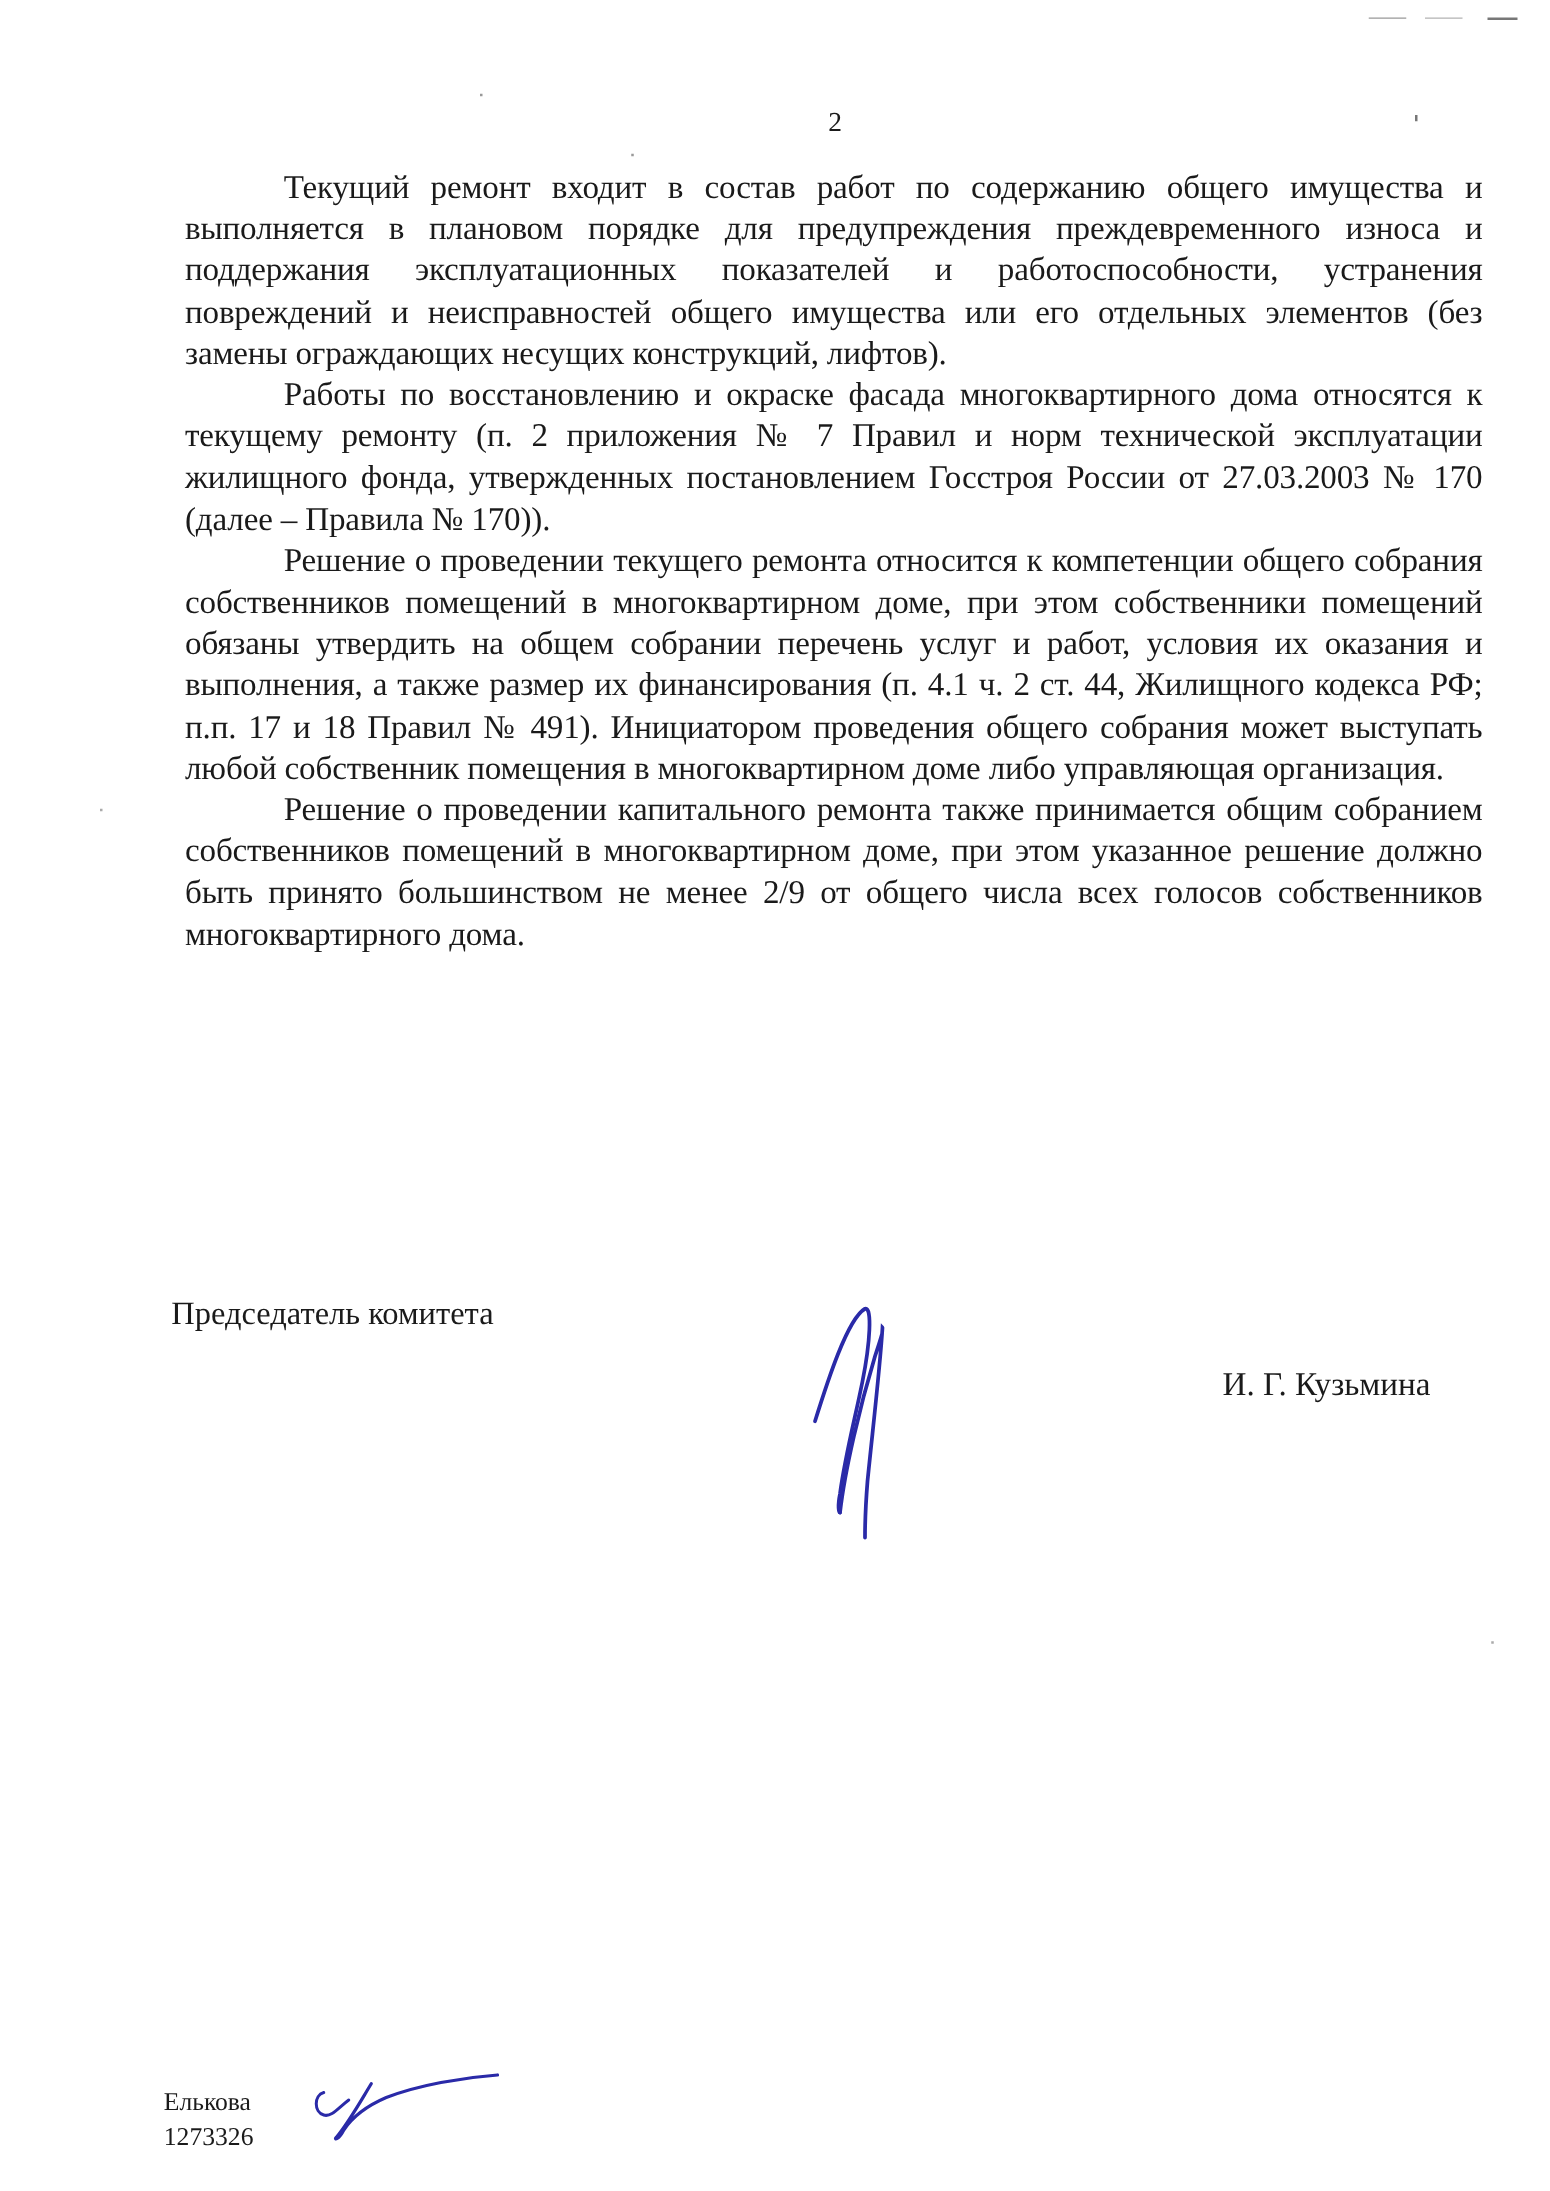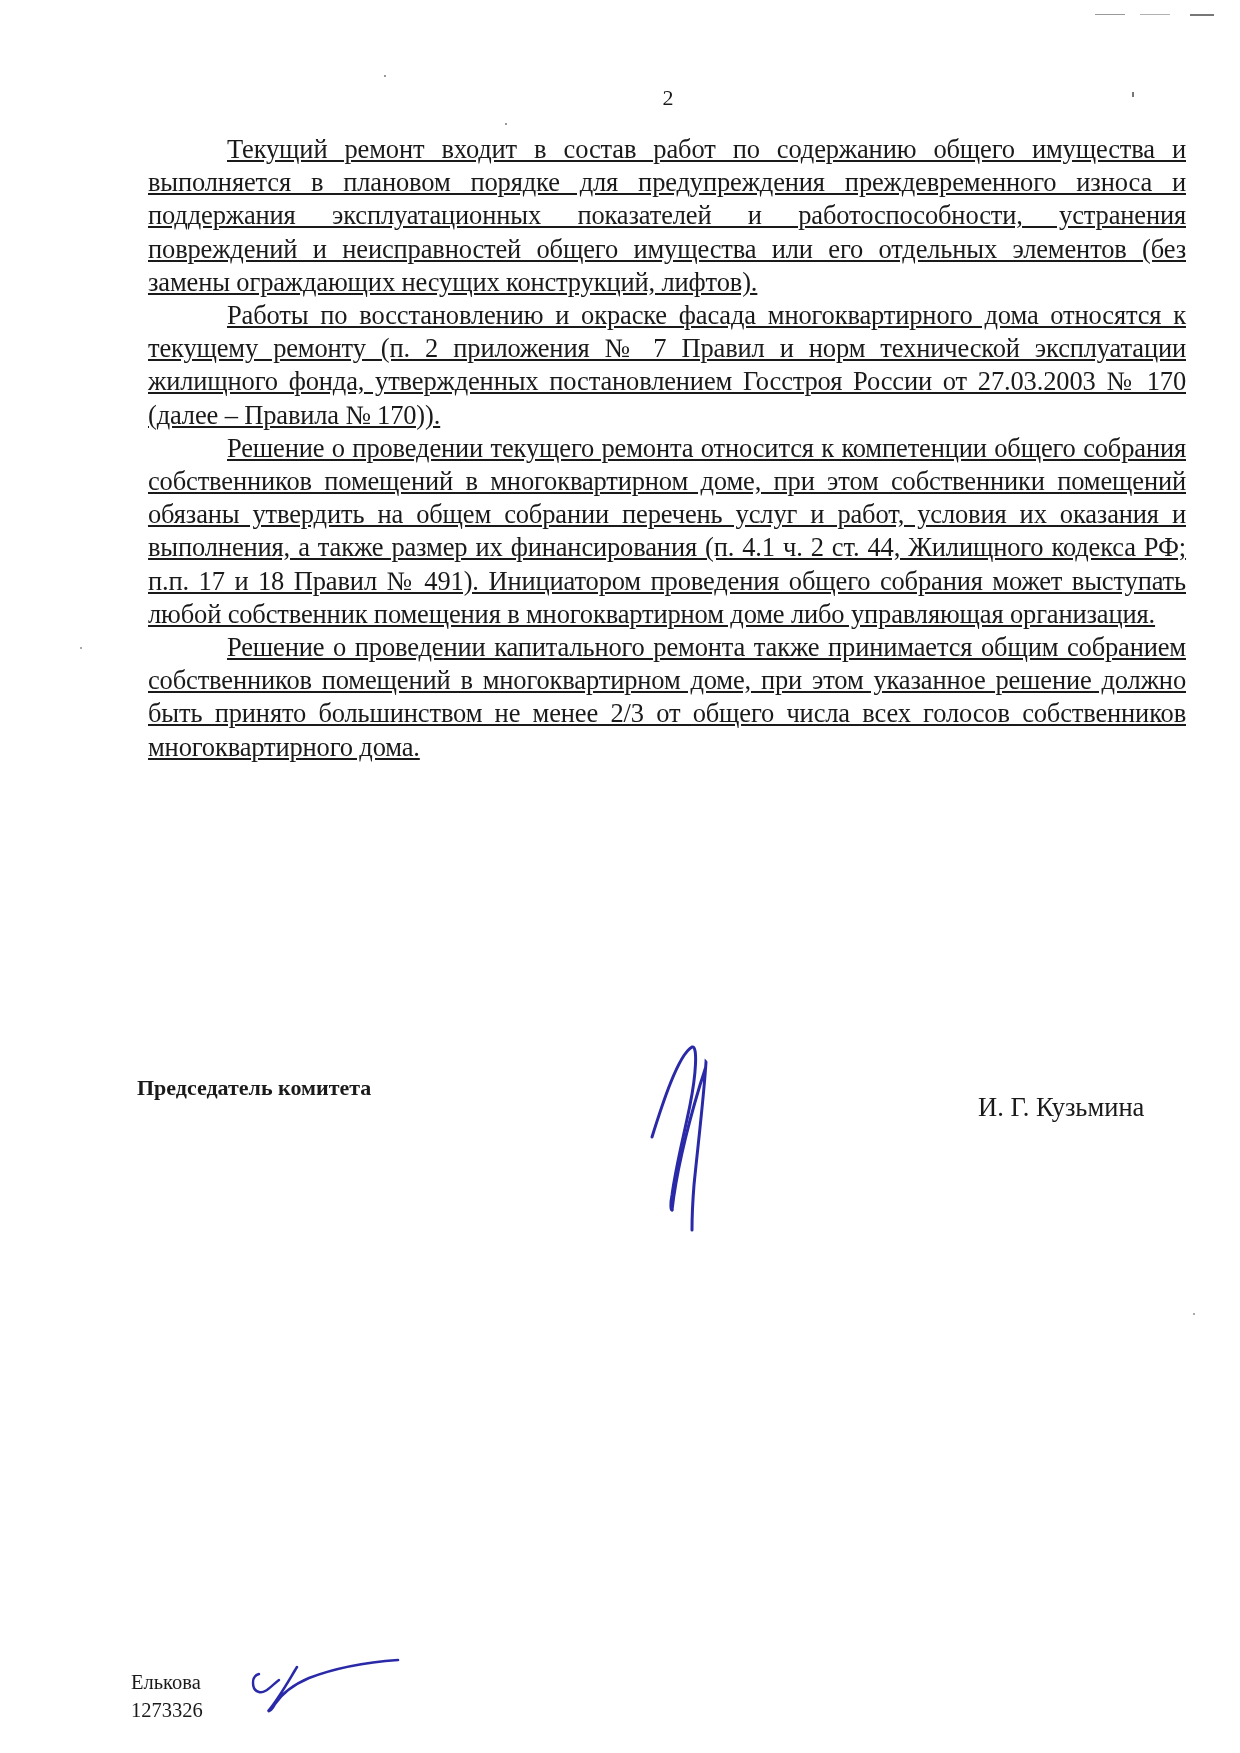--- a/index.html
+++ b/index.html
@@ -13,24 +13,24 @@
   .page-number {
     position: absolute; left: 0; width: 1240px; top: 86px;
     text-align: center; font-size: 22px; line-height: 24px;
     padding-left: 96px; box-sizing: border-box;
   }
   .body-text {
     position: absolute; left: 148px; top: 133px; width: 1038px;
     font-size: 26.5px; line-height: 33.2px; text-align: justify;
     letter-spacing: -0.15px;
   }
-  .body-text p { margin: 0; text-indent: 79px; hyphens: manual; text-decoration: underline; }
+  .body-text p { margin: 0; text-indent: 79px; hyphens: manual; }
   .sig-title {
-    position: absolute; left: 137px; top: 1073px;
-    font-size: 22px; line-height: 30px; white-space: nowrap; font-weight: bold;
+    position: absolute; left: 137px; top: 1036px;
+    font-size: 26px; line-height: 30px; white-space: nowrap;
   }
   .sig-name {
     position: absolute; left: 978px; top: 1092px;
     font-size: 26.5px; line-height: 30px; white-space: nowrap; text-align: right;
   }
   .signature { position: absolute; left: 640px; top: 1035px; width: 90px; height: 210px; }
   .executor { position: absolute; left: 131px; top: 1668px; font-size: 20.5px; line-height: 28px; }
   .executor div { white-space: nowrap; }
   .initials { position: absolute; left: 245px; top: 1650px; width: 165px; height: 70px; }
 </style>
@@ -47,21 +47,21 @@
   <div class="scan-mark" style="left:505px;top:123px;width:2px;height:2px;opacity:.6"></div>
   <div class="scan-mark" style="left:80px;top:647px;width:2px;height:2px;opacity:.5"></div>
   <div class="scan-mark" style="left:1193px;top:1313px;width:2px;height:2px;opacity:.5"></div>
 
   <div class="page-number">2</div>
 
   <div class="body-text">
     <p>Текущий ремонт входит в состав работ по содержанию общего имущества и выполняется в плановом порядке для предупреждения преждевременного износа и поддержания эксплуатационных показателей и работоспособности, устранения повреждений и неисправностей общего имущества или его отдельных элементов (без замены ограждающих несущих конструкций, лифтов).</p>
     <p>Работы по восстановлению и окраске фасада многоквартирного дома относятся к текущему ремонту (п. 2 приложения № 7 Правил и норм технической эксплуатации жилищного фонда, утвержденных постановлением Госстроя России от 27.03.2003 № 170 (далее – Правила № 170)).</p>
     <p>Решение о проведении текущего ремонта относится к компетенции общего собрания собственников помещений в многоквартирном доме, при этом собственники помещений обязаны утвердить на общем собрании перечень услуг и работ, условия их оказания и выполнения, а также размер их финансирования (п. 4.1 ч. 2 ст. 44, Жилищного кодекса РФ; п.п. 17 и 18 Правил № 491). Инициатором проведения общего собрания может выступать любой собственник помещения в многоквартирном доме либо управляющая организация.</p>
-    <p>Решение о проведении капитального ремонта также принимается общим собранием собственников помещений в многоквартирном доме, при этом указанное решение должно быть принято  большинством не менее 2/3 от общего числа всех голосов собственников многоквартирного дома.</p>
+    <p>Решение о проведении капитального ремонта также принимается общим собранием собственников помещений в многоквартирном доме, при этом указанное решение должно быть принято  большинством не менее 2/9 от общего числа всех голосов собственников многоквартирного дома.</p>
   </div>
 
   <div class="sig-title">Председатель комитета</div>
 
   <svg class="signature" viewBox="0 0 90 210">
     <path d="M12 102 C 22 70, 38 20, 52 12 C 58 10, 56 40, 50 70 C 44 100, 36 130, 32 160 C 30 170, 31 175, 32 175" fill="none" stroke="#2a2aa8" stroke-width="3" stroke-linecap="round"></path>
     <path d="M32 175 C 36 140, 48 90, 60 50 C 64 38, 67 28, 66 27 C 64 60, 58 110, 54 150 C 52 175, 52 190, 52 195" fill="none" stroke="#2a2aa8" stroke-width="3" stroke-linecap="round"></path>
   </svg>
 
   <div class="sig-name">И. Г. Кузьмина</div>

